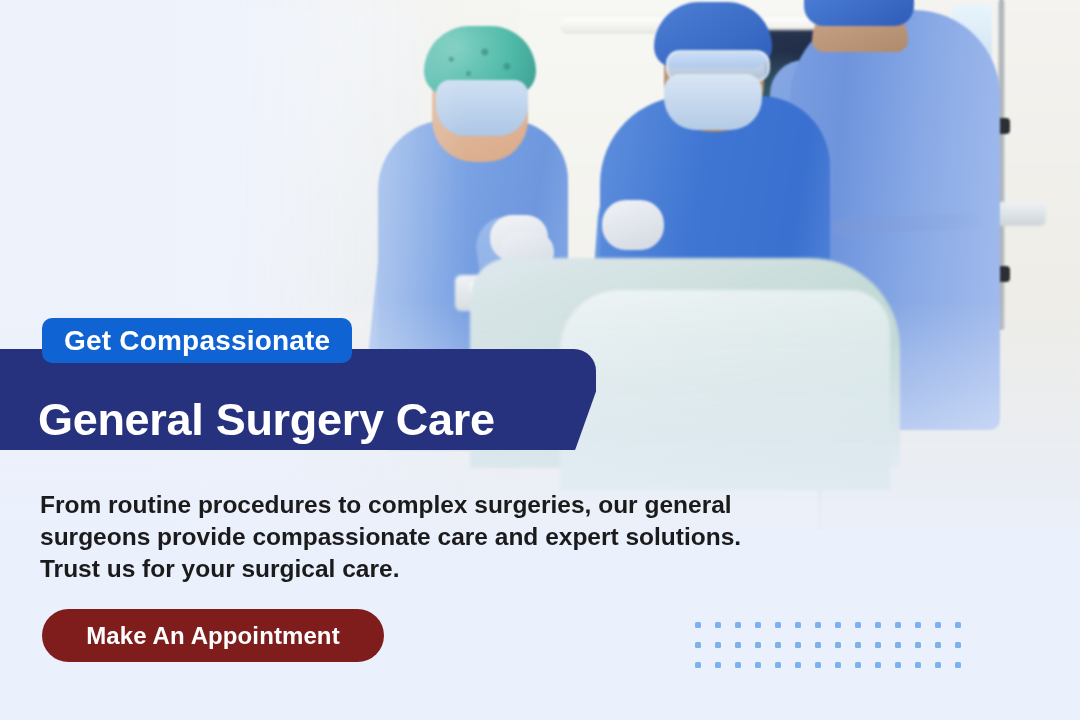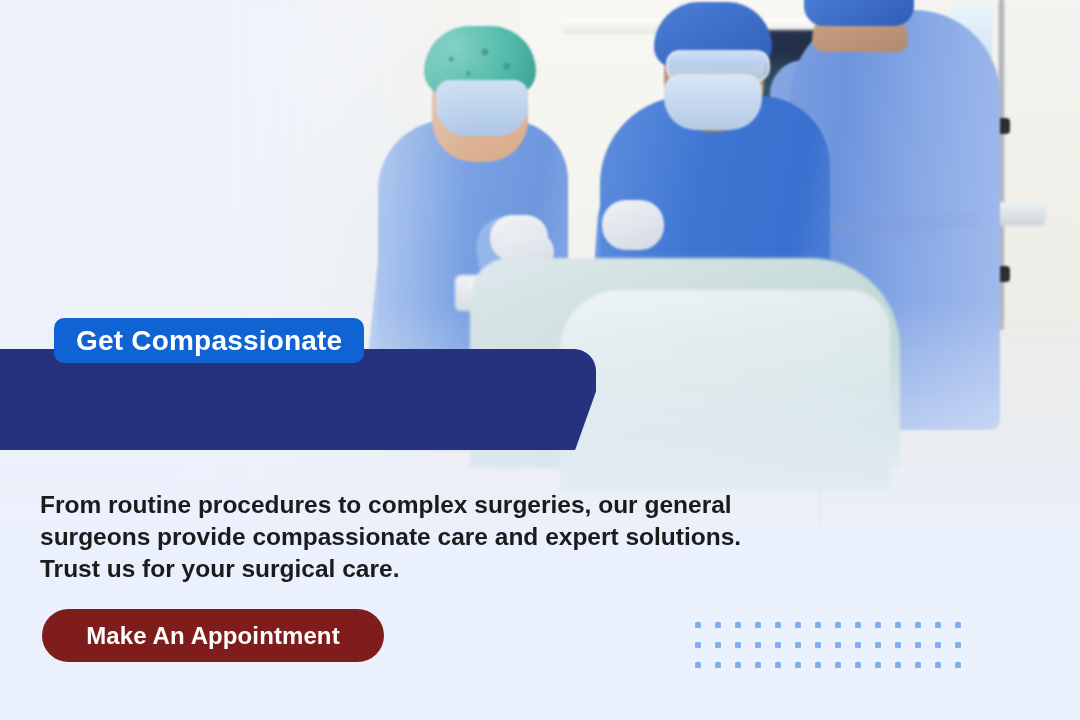--- a/index.html
+++ b/index.html
@@ -280,21 +280,20 @@
     padding: 0 22px;
     display: flex; align-items: center;
     background: #0f63d2;
     border-radius: 10px 10px 10px 10px;
     color: #ffffff;
     font-size: 28px;
     font-weight: bold;
     letter-spacing: .2px;
     z-index: 6;
     white-space: nowrap;
-    margin-left: 12px;
   }
 
   .headline-band {
     position: absolute;
     left: 0; top: 349px;
     width: 596px; height: 101px;
     background: #26327e;
     border-radius: 0 22px 22px 0;
     z-index: 5;
     
@@ -410,20 +409,21 @@
       <div class="fade-left"></div>
       <div class="fade-bottom"></div>
     </div>
     <div class="fade-bottom-hard"></div>
   </div>
 
   <div class="eyebrow">Get Compassionate</div>
 
   <div class="headline-band"></div>
 
+  <h1 class="headline">General Surgery Care</h1>
 
   <p class="body-copy">
     <span>From routine procedures to complex surgeries, our general</span>
     <span>surgeons provide compassionate care and expert solutions.</span>
     <span>Trust us for your surgical care.</span>
   </p>
 
   <button class="cta">Make An Appointment</button>
 
   <div class="dot-grid" id="dot-grid" style="grid-template-columns: repeat(14, 20px);">

